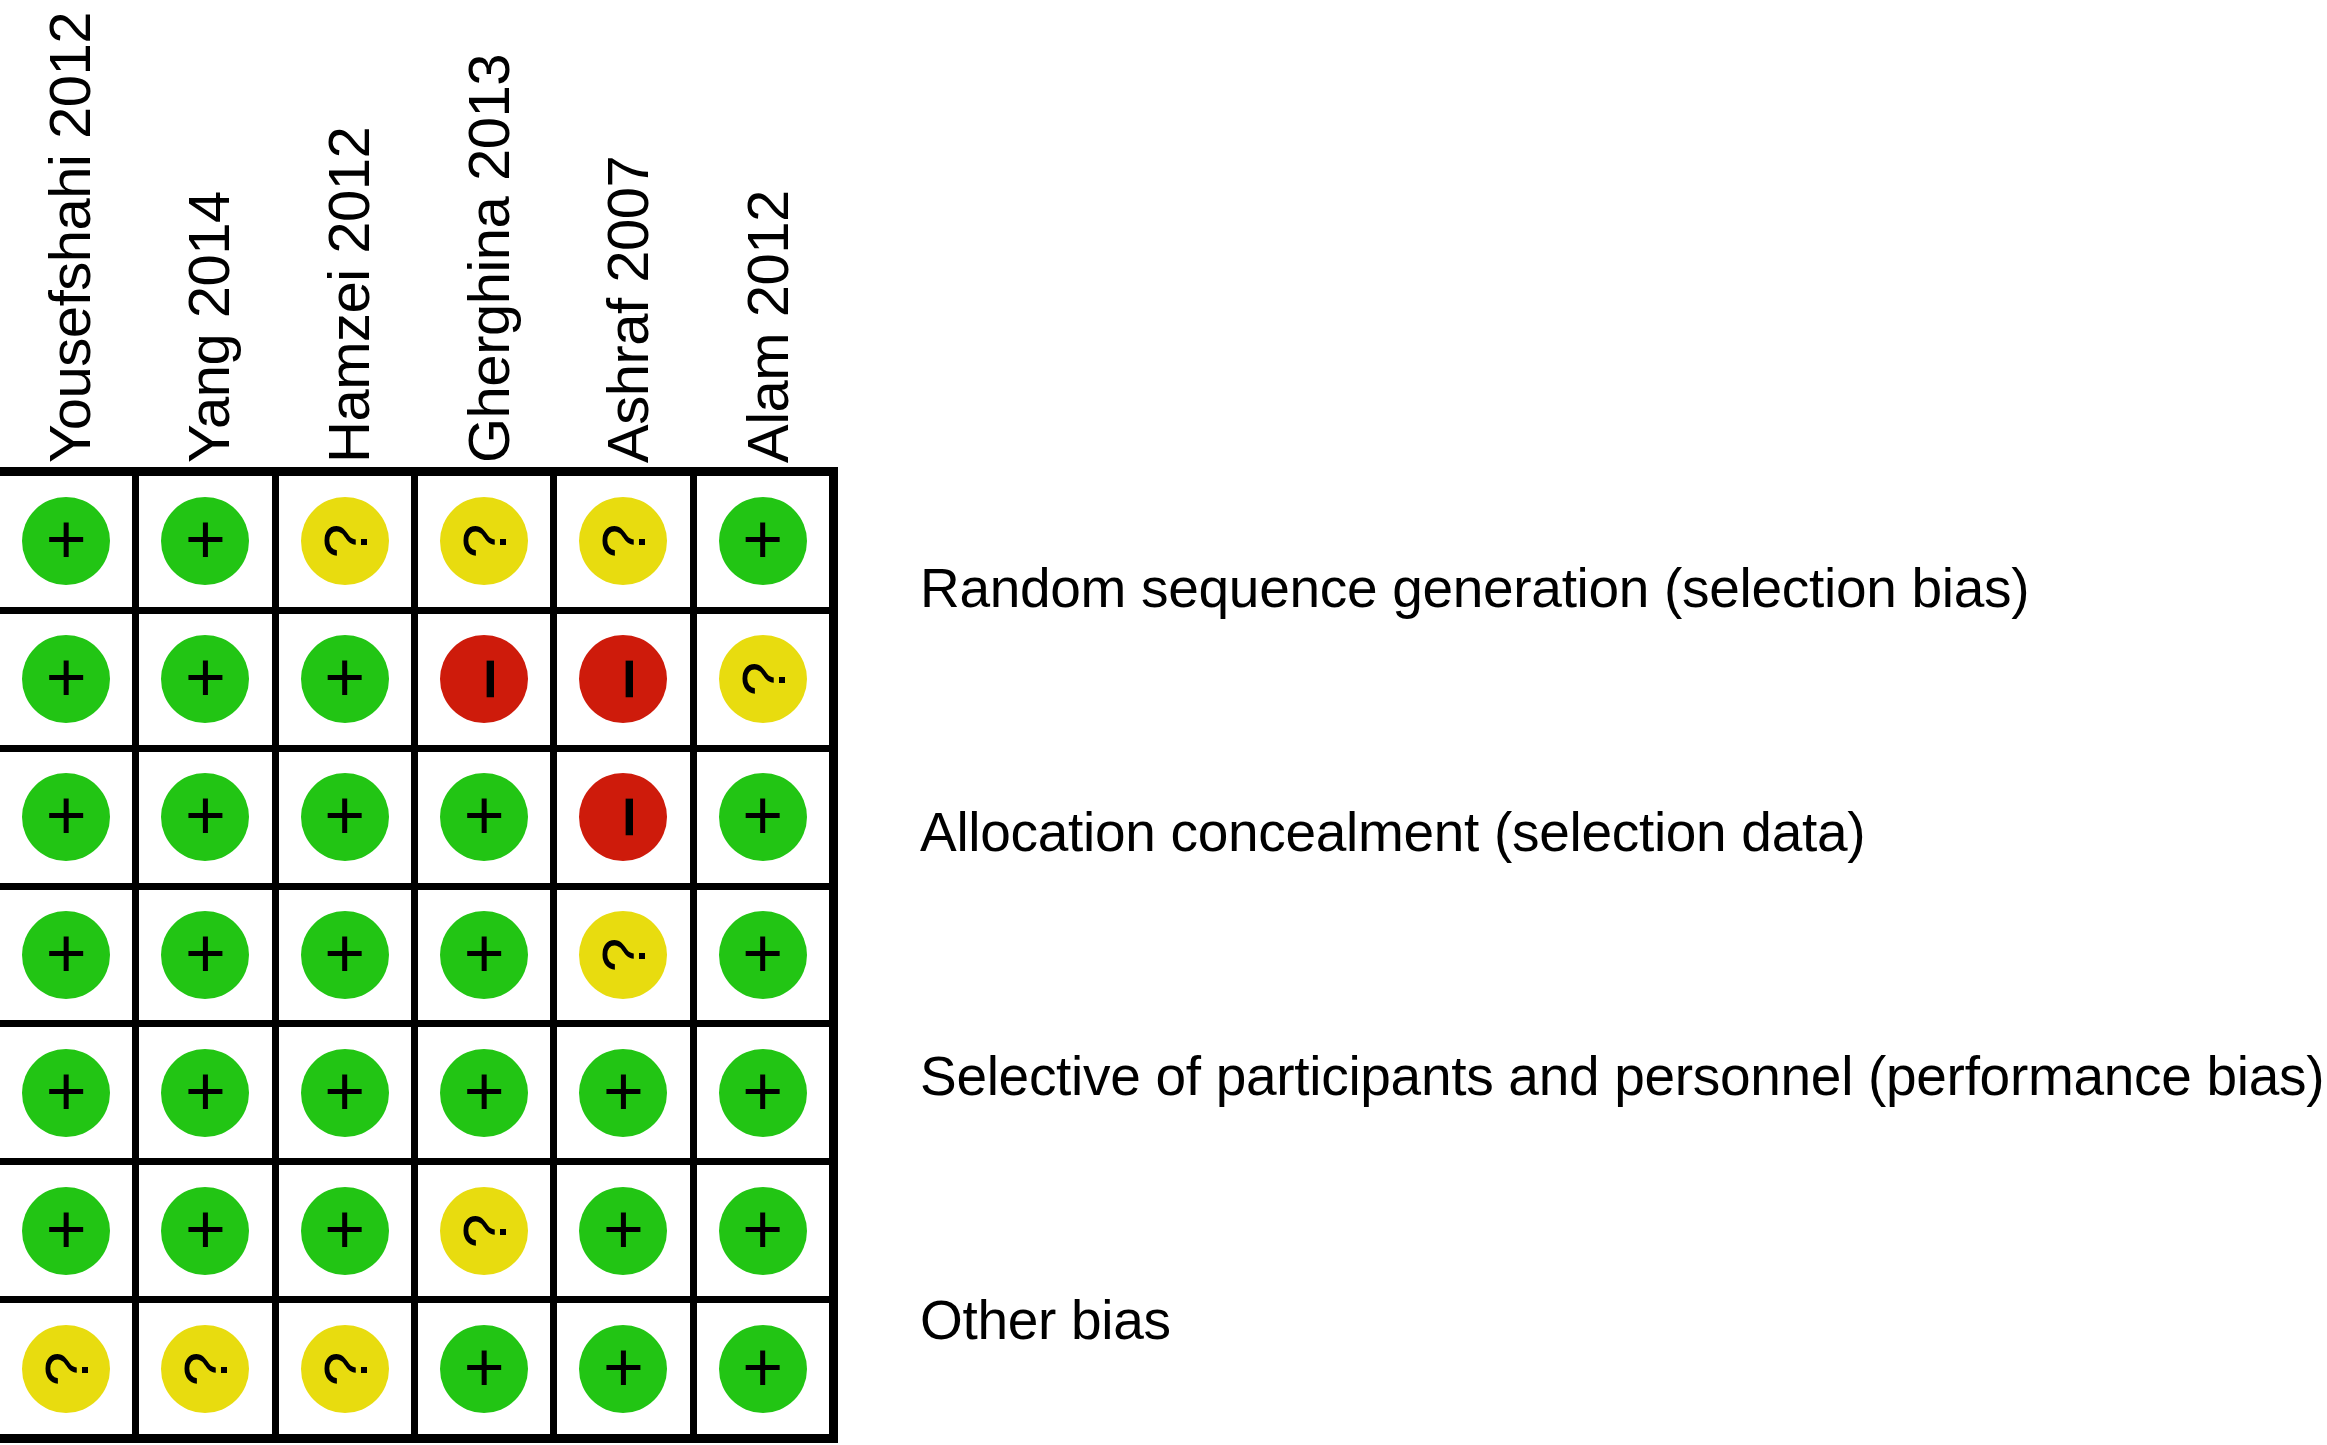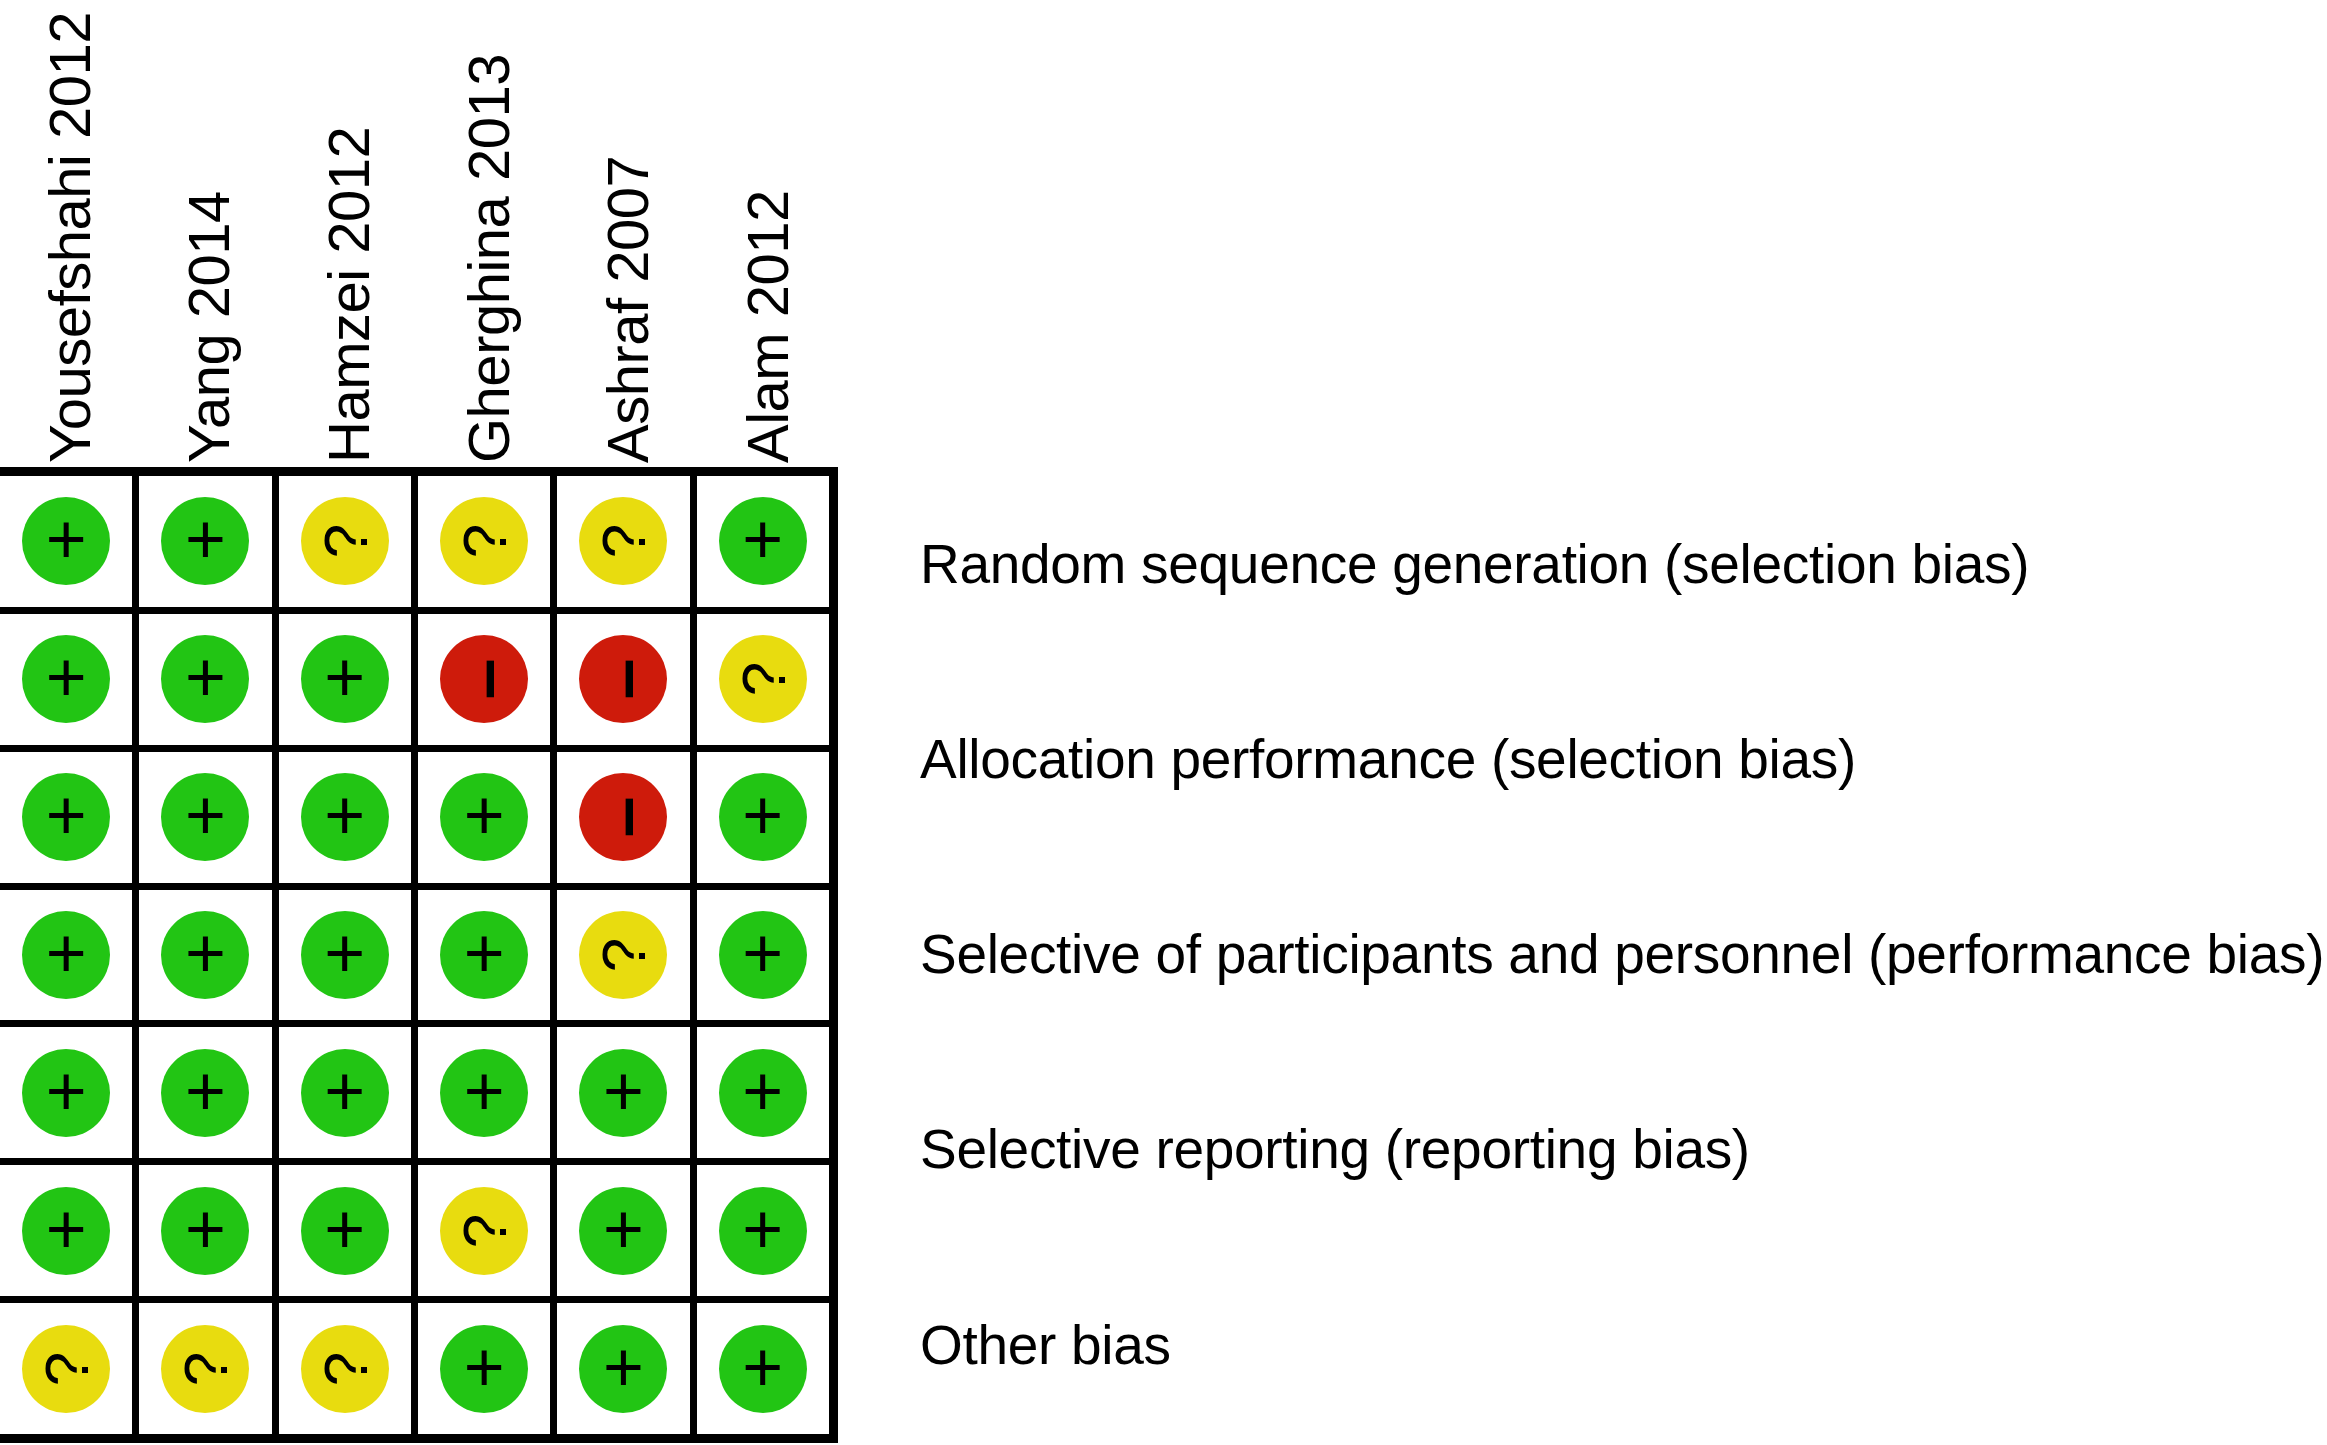--- a/index.html
+++ b/index.html
@@ -392,19 +392,18 @@
         <div class="rob-cell" title="Other bias — Alam 2012">
           <div class="judgement low">
             <span class="glyph">+</span>
           </div>
         </div>
       </div>
     </div>
 
   <div id="row-labels">
       <div class="row-label">Random sequence generation (selection bias)</div>
-      <div class="row-label">Allocation performance (selection bias)</div>
+      <div class="row-label">Allocation concealment (selection data)</div>
       <div class="row-label">Selective of participants and personnel (performance bias)</div>
-      <div class="row-label">Selective reporting (reporting bias)</div>
       <div class="row-label">Other bias</div>
     </div>
 
 </div>
 
 </body></html>

